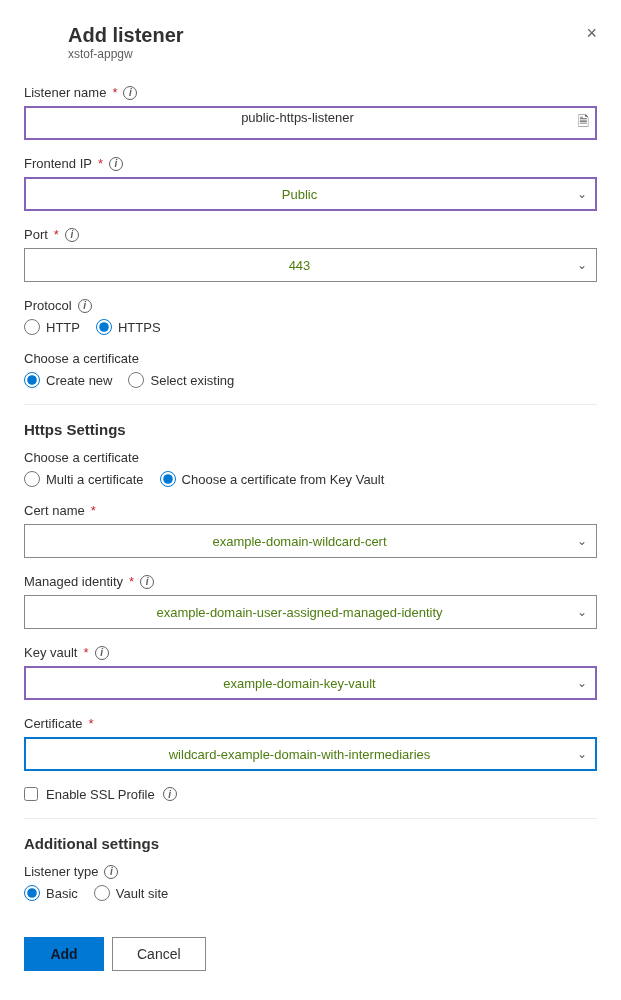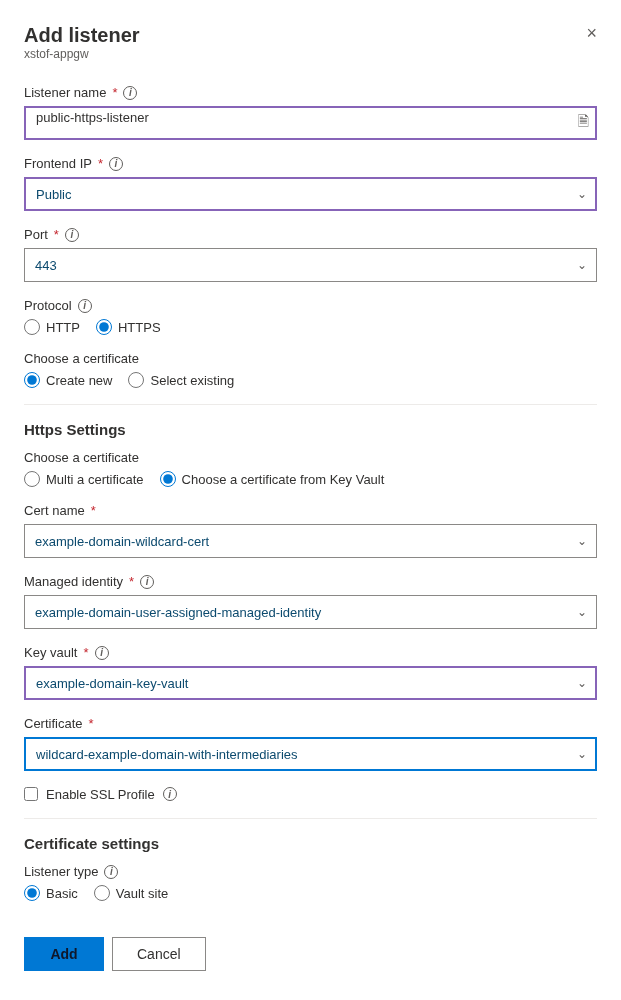--- a/index.html
+++ b/index.html
@@ -16,20 +16,21 @@
       min-height: 1000px;
       background: #fff;
       padding: 24px 24px 0 24px;
       position: relative;
     }
     .panel-header {
       display: flex;
       justify-content: space-between;
       align-items: flex-start;
       margin-bottom: 4px;
+      margin-left: 44px;
     }
     .panel-title {
       font-size: 20px;
       font-weight: 600;
       color: #323130;
     }
     .panel-subtitle {
       font-size: 12px;
       color: #605e5c;
       margin-bottom: 20px;
@@ -75,25 +76,26 @@
     .select-wrapper {
       position: relative;
       width: 100%;
     }
     .select-wrapper select {
       width: 100%;
       appearance: none;
       border: 1px solid #8a8886;
       padding: 6px 32px 6px 10px;
       font-size: 13px;
-      color: #0c4a6e;
+      color: #4d7c0f;
       background: #fff;
       height: 34px;
       cursor: pointer;
       outline: none;
+      text-align: center;
     }
     .select-chevron {
       position: absolute;
       right: 10px;
       top: 50%;
       transform: translateY(-50%);
       pointer-events: none;
       color: #605e5c;
       font-size: 12px;
     }
@@ -209,21 +211,21 @@
     <button class="close-btn">×</button>
   </div>
 
   <div class="form-group">
     <div class="form-label">
       <span>Listener name</span>
       <span class="required-star">*</span>
       <span class="info-icon">i</span>
     </div>
     <div class="input-with-icon">
-      <input type="text" class="input-purple" value="public-https-listener" style="width: 100%; border: 2px solid rgb(135, 100, 184); padding: 6px 36px 18px 10px; font-size: 13px; height: 34px; outline: none; color: rgb(50, 49, 48); background: rgb(255, 255, 255);">
+      <input type="text" class="input-purple" value="public-https-listener" style="width: 100%; border: 2px solid rgb(135, 100, 184); padding: 6px 36px 18px 10px; font-size: 13px; height: 34px; outline: none; color: rgb(50, 49, 48); background: rgb(255, 255, 255); text-align: center;">
       <span class="input-icon-right" style="font-size:14px;">🗎</span>
     </div>
   </div>
 
   <div class="form-group">
     <div class="form-label">
       <span>Frontend IP</span>
       <span class="required-star">*</span>
       <span class="info-icon">i</span>
     </div>
@@ -361,21 +363,21 @@
     <div class="checkbox-row">
       <input type="checkbox" id="ssl-profile" style="">
       <label class="checkbox-label" for="ssl-profile">Enable SSL Profile</label>
       <span class="info-icon">i</span>
     </div>
   </div>
 
   <hr class="divider">
 
   <div>
-    <div class="section-title">Certificate settings</div>
+    <div class="section-title">Additional settings</div>
 
     <div class="form-group">
       <div class="form-label">
         <span>Listener type</span>
         <span class="info-icon">i</span>
       </div>
       <div class="radio-group">
         <label class="radio-option">
           <input type="radio" name="listener_type" value="basic" checked="" style="">
           <span class="radio-label">Basic</span>

